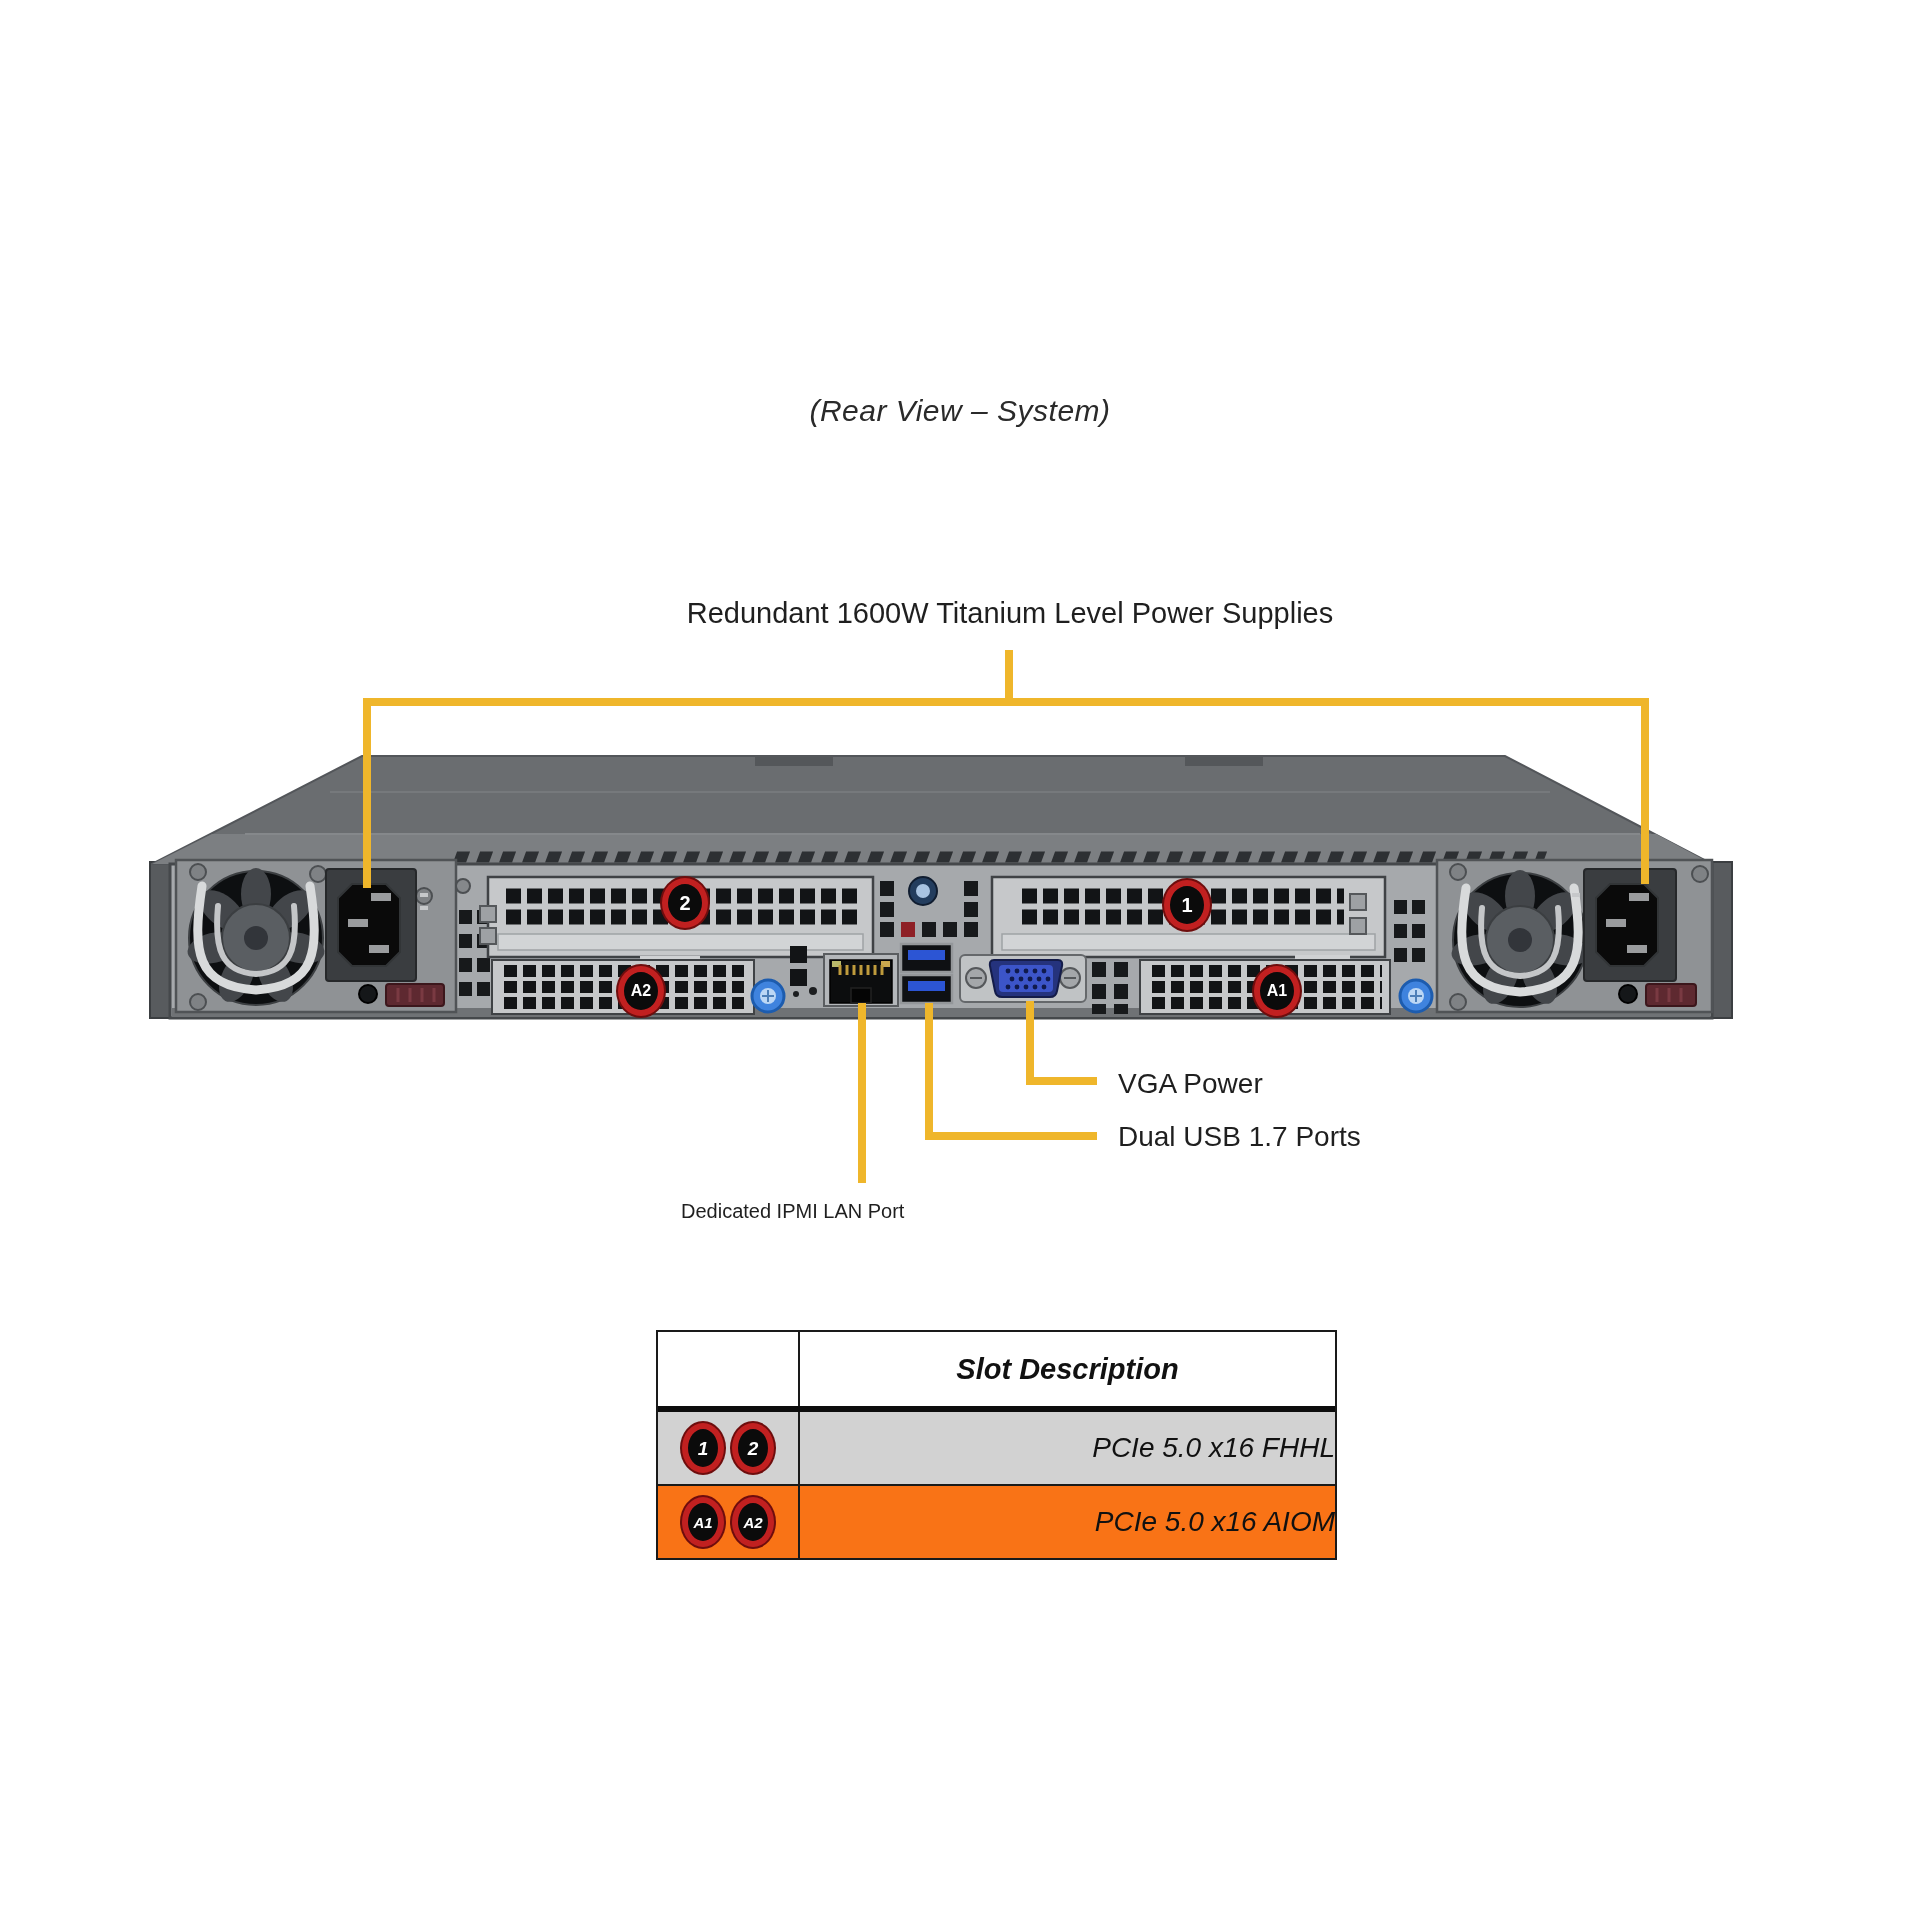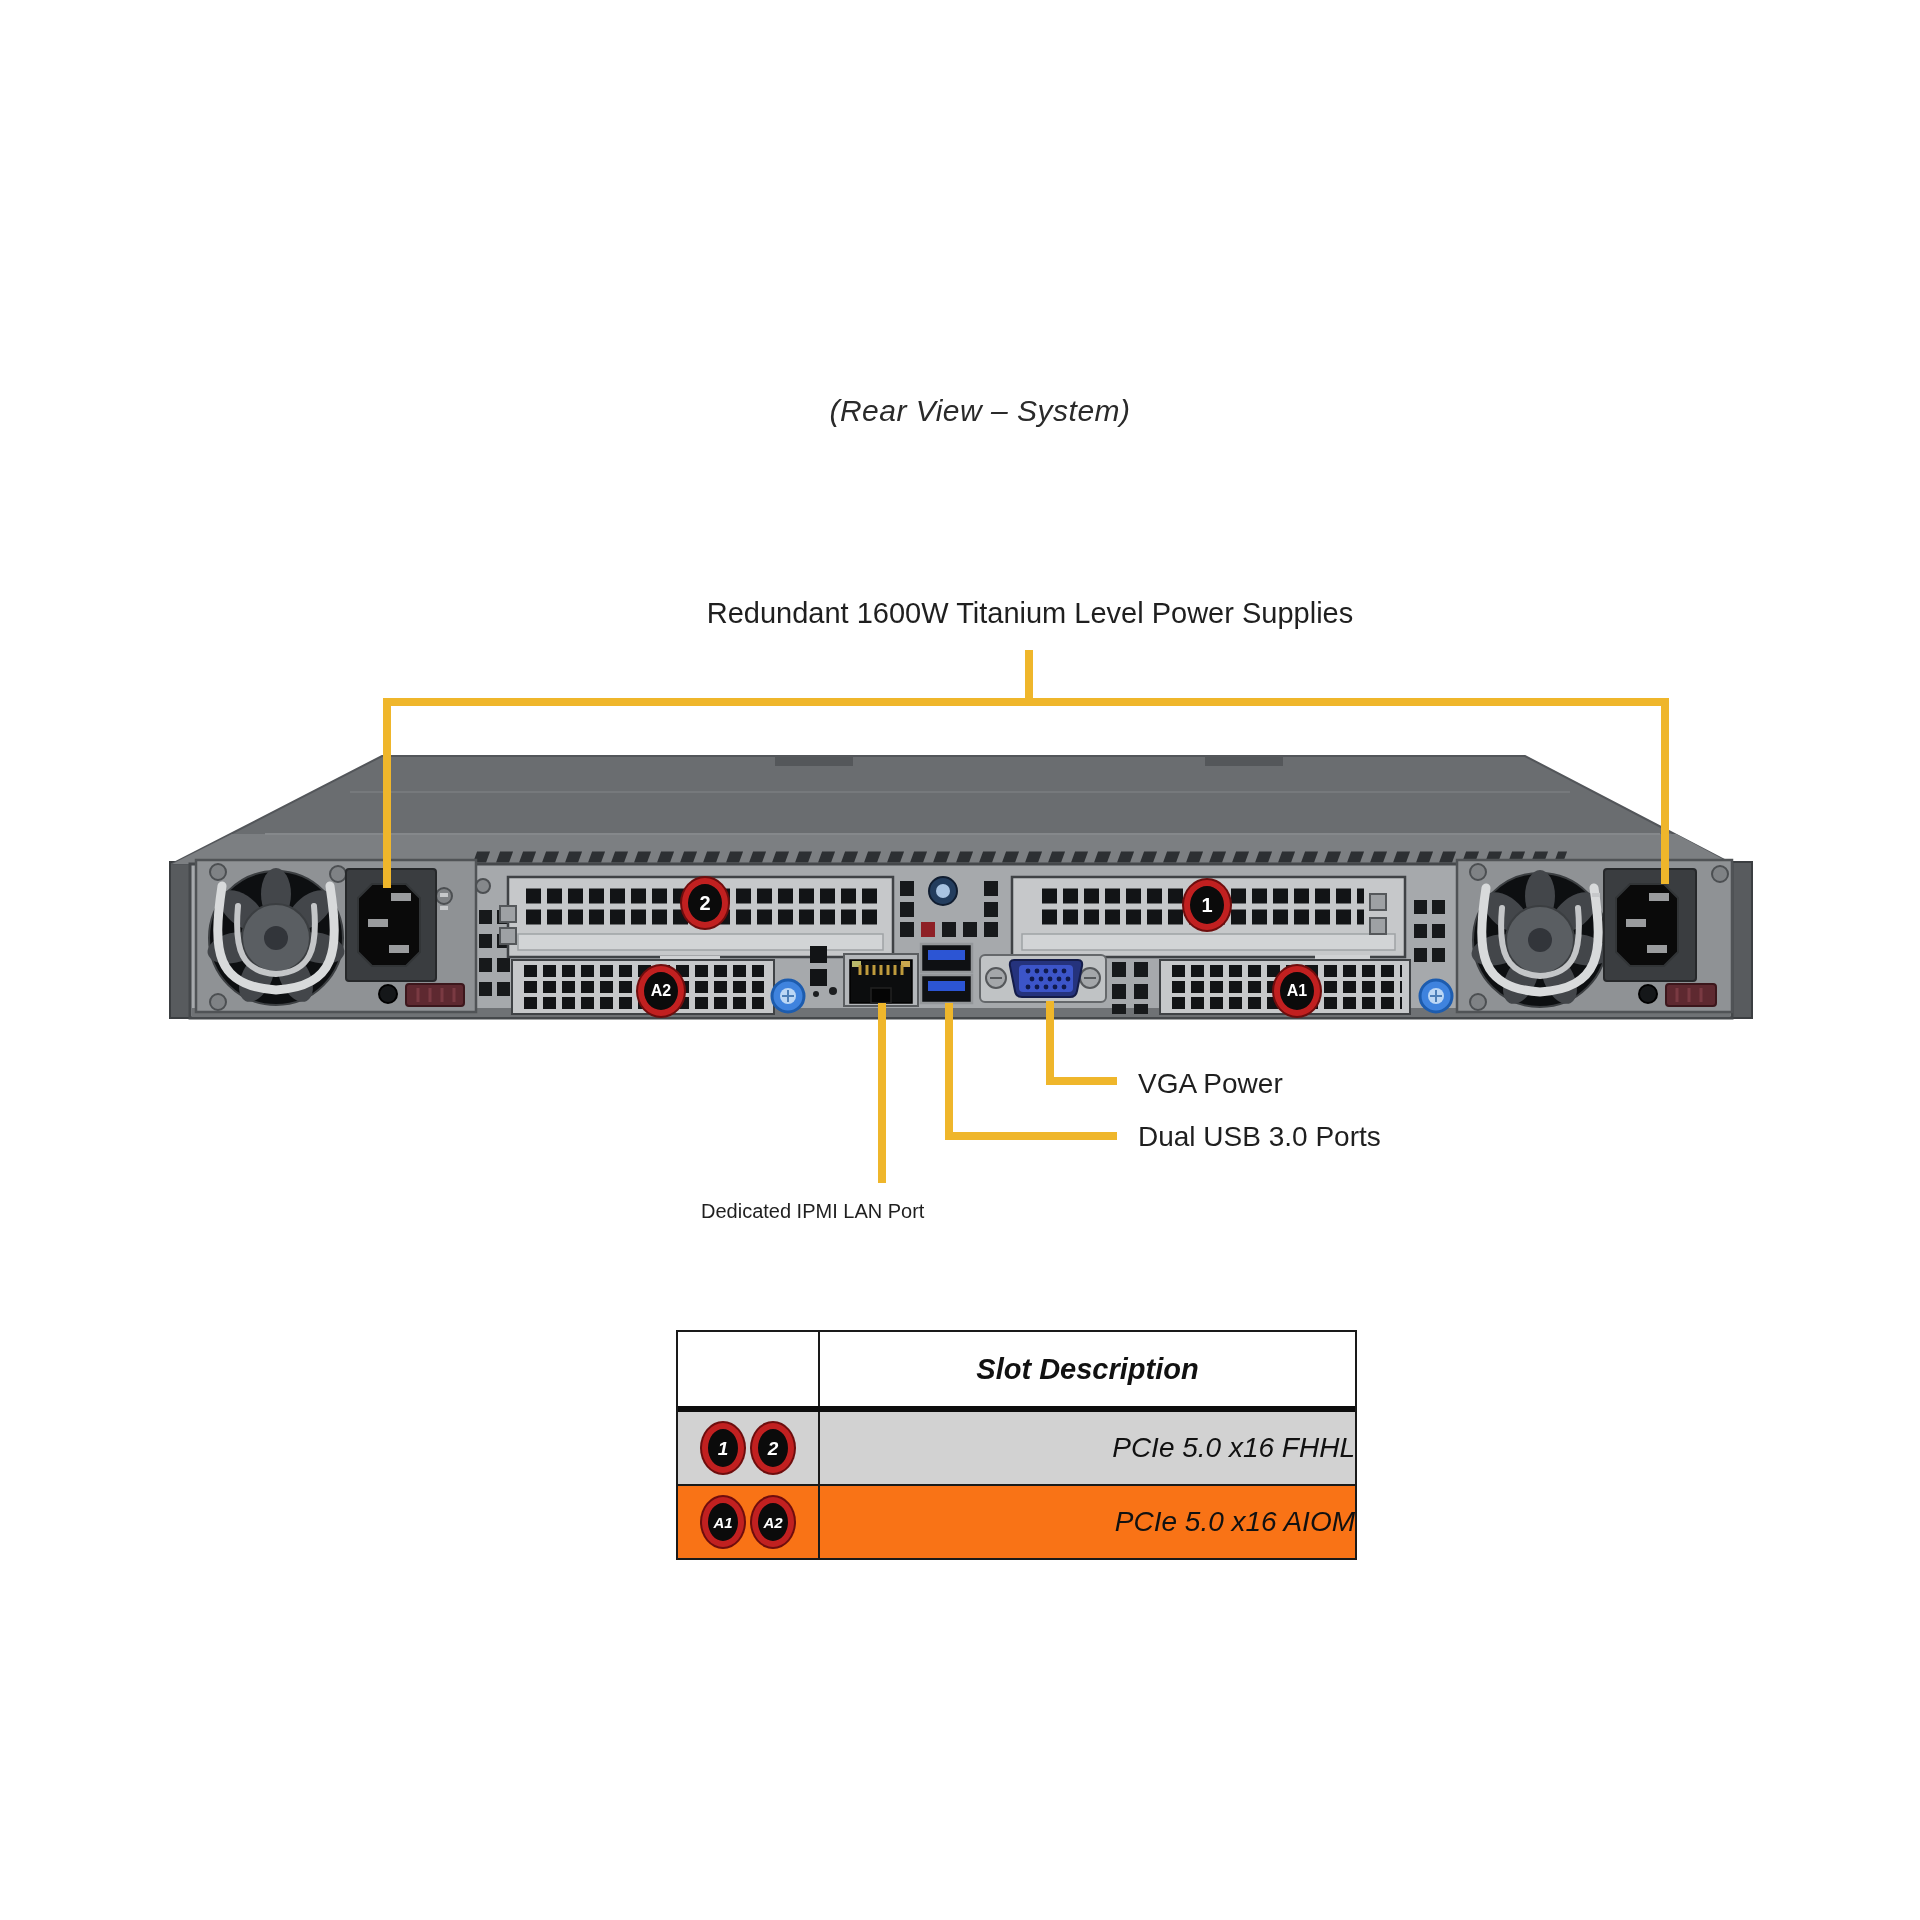--- a/index.html
+++ b/index.html
@@ -1,18 +1,18 @@
 <!DOCTYPE html>
 <html><head>
 <meta charset="utf-8">
 <style>
   html,body{margin:0;padding:0;background:#ffffff;}
   .canvas{
     position:relative;width:1740px;height:1920px;background:#ffffff;overflow:hidden;
-    font-family:"Liberation Sans", sans-serif;color:#202020;margin-left:20px;
+    font-family:"Liberation Sans", sans-serif;color:#202020;
   }
   .abs{position:absolute;}
   .figure-title{
     top:394px;left:660px;width:600px;text-align:center;
     font-size:30px;font-style:italic;color:#2a2a2a;letter-spacing:0.5px;
   }
   .psu-callout-label{
     top:597px;left:654px;width:712px;text-align:center;
     font-size:29px;color:#1f1f1f;
   }
@@ -327,21 +327,21 @@
       <path d="M 1030 1001 L 1030 1081 L 1097 1081"></path>
     </g>
   </svg>
 
   <div class="badge on-chassis" style="left:662px;top:878px;">2</div>
   <div class="badge on-chassis" style="left:1164px;top:880px;">1</div>
   <div class="badge on-chassis sm" style="left:618px;top:966px;">A2</div>
   <div class="badge on-chassis sm" style="left:1254px;top:966px;">A1</div>
 
   <div class="abs port-label lbl-vga">VGA Power</div>
-  <div class="abs port-label lbl-usb">Dual USB 3.0 Ports</div>
+  <div class="abs port-label lbl-usb">Dual USB 1.7 Ports</div>
   <div class="abs port-label lbl-ipmi">Dedicated IPMI LAN Port</div>
 
   <div class="slot-table">
     <div class="st-head">
       <div class="st-c1"></div>
       <div class="st-c2">Slot Description</div>
     </div>
     <div class="st-row gray">
       <div class="st-c1">
         <span class="badge in-table">1</span>

